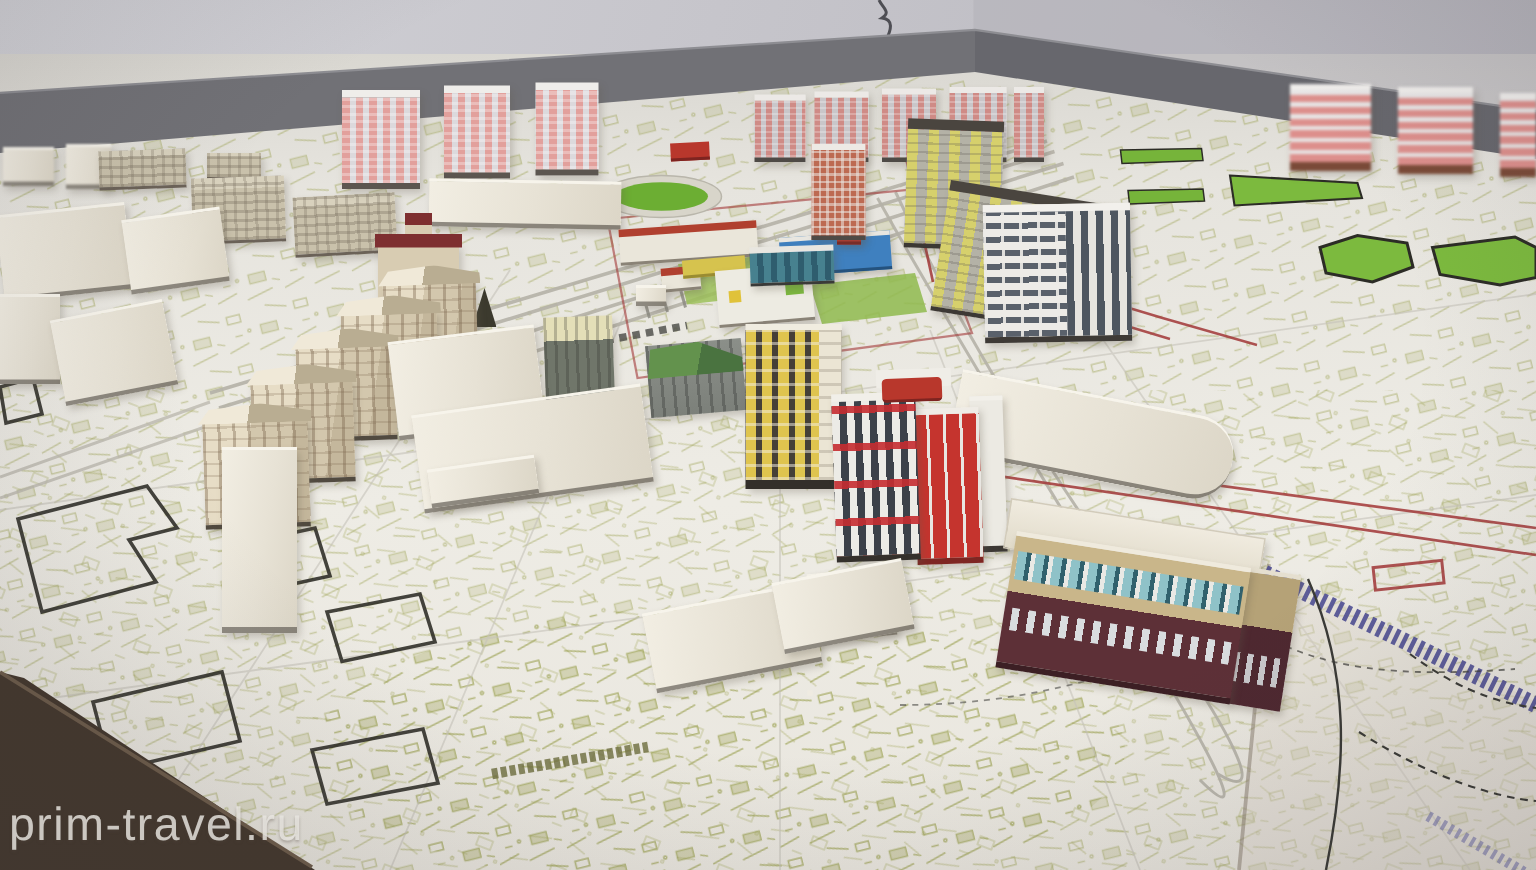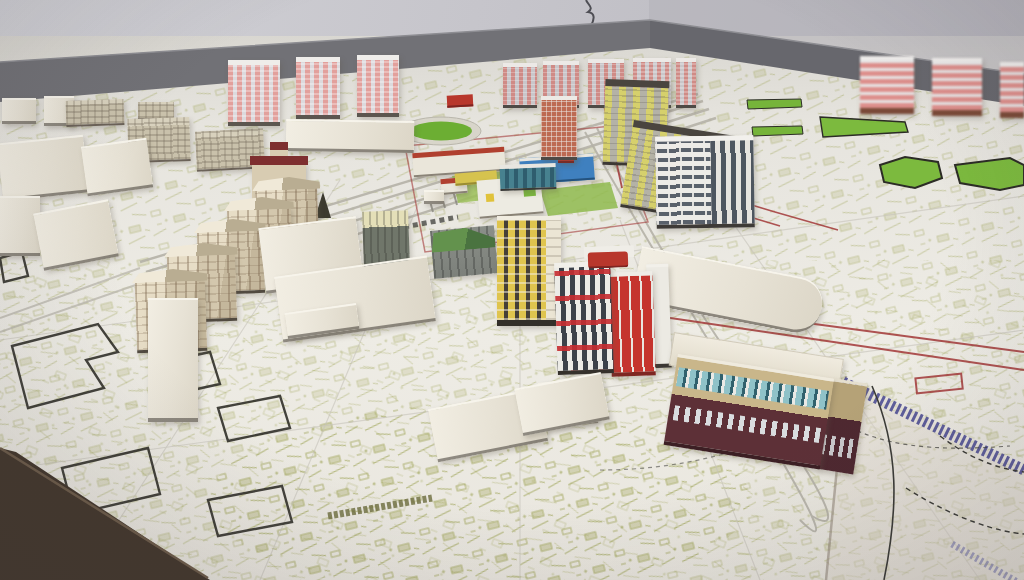--- a/index.html
+++ b/index.html
@@ -324,13 +324,14 @@
       <div class="wt"></div>
       <div class="wb"></div>
     </div>
 
     <div class="b ws" style="left:540px;top:380px;width:56px;height:46px;transform:rotate(-6deg)"></div>
     <div class="b ws" style="left:432px;top:398px;width:112px;height:54px;transform:rotate(-11deg)"></div>
     <div class="b ws" style="left:518px;top:380px;width:88px;height:48px;transform:rotate(-11deg)"></div>
   </div>
 
   <div class="vignette"></div>
+  <div class="watermark">prim-travel.ru</div>
 </div>
 
 </body></html>

